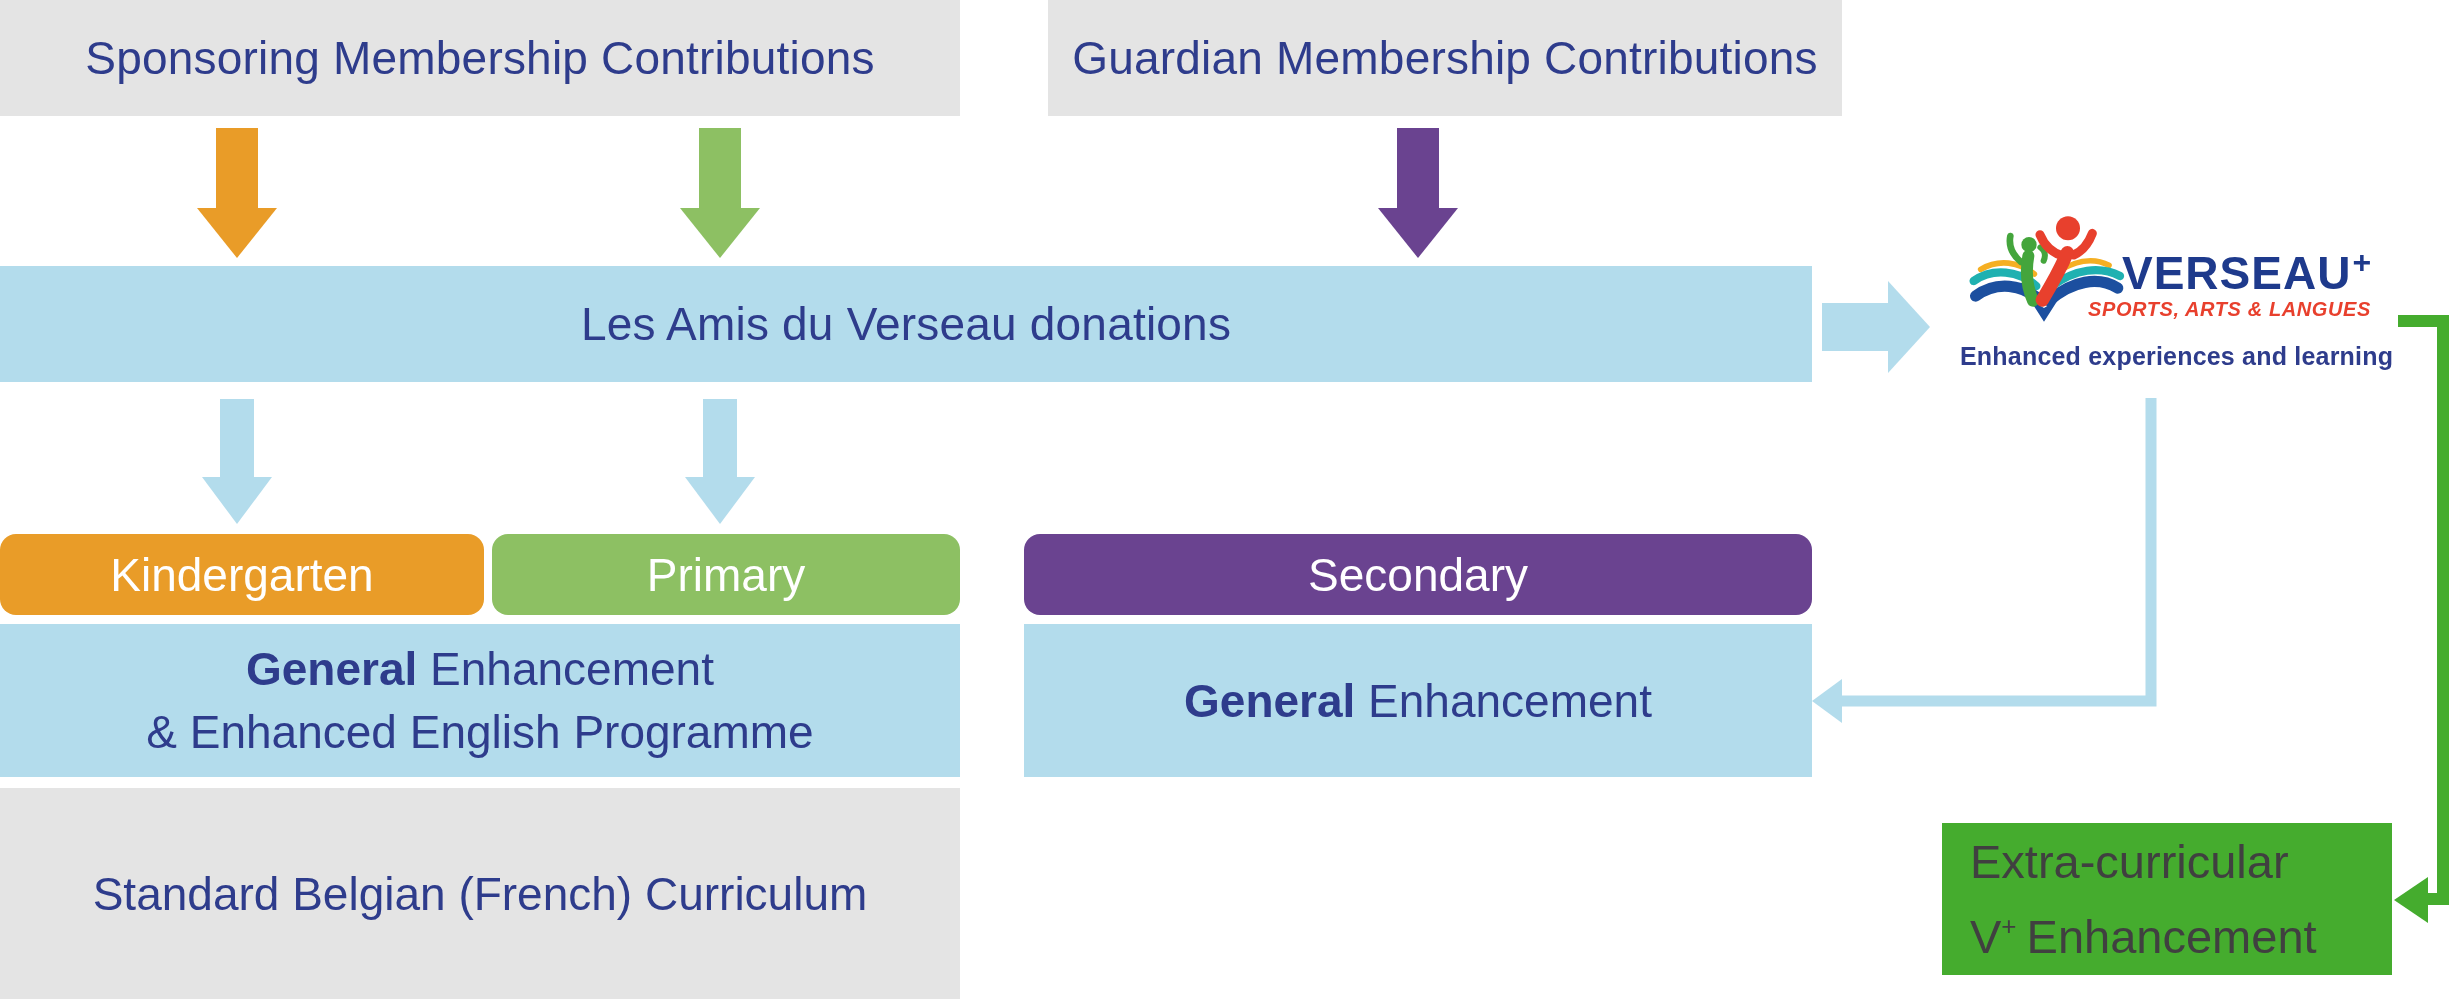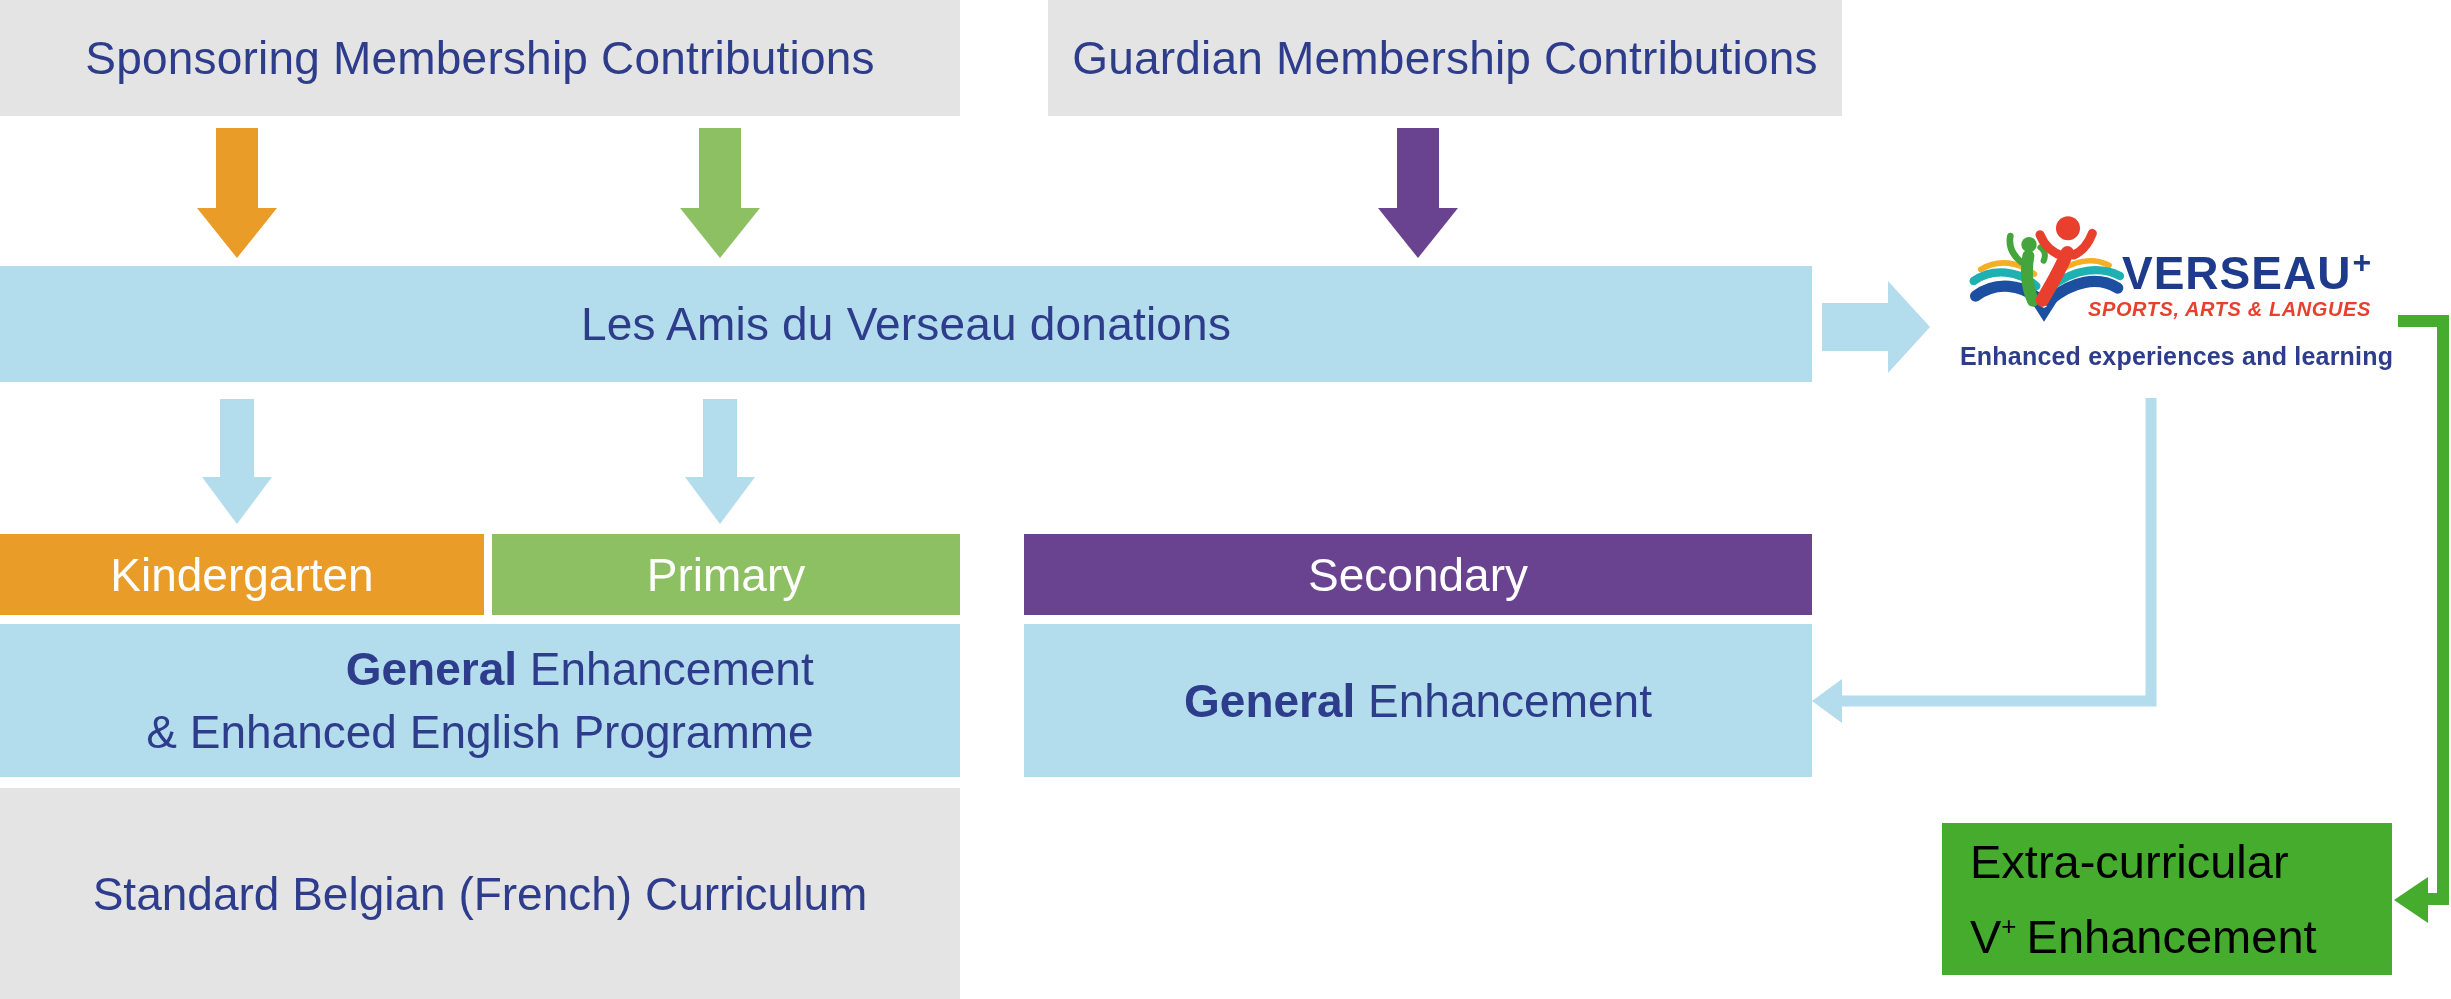--- a/index.html
+++ b/index.html
@@ -2,28 +2,28 @@
 <html style="--gray: #e4e4e4; --navy: #2e3c8c; --lightblue: #b3dcec; --orange: #e99c28; --green: #8dc063; --purple: #6a4390; --brightgreen: #45ac2e; --logo_navy: #1e3a8c; --logo_red: #e8402d; --logo_teal: #1fb1b1; --logo_yellow: #f5af23; --logo_book_blue: #1c4f9f; --logo_green: #44a53c;"><head>
 <meta charset="utf-8">
 <style>
   html,body{margin:0;padding:0;background:#fff;}
   #canvas{
     position:relative;width:2451px;height:999px;background:#fff;overflow:hidden;
     font-family:"Liberation Sans","DejaVu Sans",sans-serif;
     -webkit-font-smoothing:antialiased;
   }
   .abs{position:absolute;box-sizing:border-box;}
-  .cell{display:flex;align-items:center;justify-content:center;text-align:right;}
+  .cell{display:flex;align-items:center;justify-content:center;text-align:center;}
   .gray{background:var(--gray);}
   .lightblue{background:var(--lightblue);}
   .navy{color:var(--navy);}
   .whitetxt{color:#fff;}
   .h1{font-size:46px;font-weight:500;letter-spacing:0.2px;}
   .body-txt{font-size:46px;font-weight:500;}
-  .row-label{font-size:46px;font-weight:500;}
+  .row-label{font-size:46px;font-weight:500;border-radius:16px;}
   .two-line{line-height:63px;}
   svg{display:block;}
   
   #sponsoring-box{left:0;top:6;width:960px;height:116px;}
   #guardian-box{left:1048px;top:6;width:794px;height:116px;}
   
   #donations-bar{left:0;top:266px;width:1812px;height:116px;}
   
   #kindergarten-box{left:0;top:534px;width:484px;height:81px;background:var(--orange);}
   #primary-box{left:492px;top:534px;width:468px;height:81px;background:var(--green);}
@@ -31,21 +31,21 @@
   
   #kp-programme-box{left:0;top:624px;width:960px;height:153px;}
   #secondary-programme-box{left:1024px;top:624px;width:788px;height:153px;}
   
   #kp-curriculum-box{left:0;top:788px;width:960px;height:211px;}
   #secondary-curriculum-box{left:1024px;top:788px;width:788px;height:211px;}
   
   #extracurricular-box{
     left:1942px;top:823px;width:450px;height:152px;background:var(--brightgreen);
     display:flex;flex-direction:column;justify-content:center;padding-left:28px;
-    color:#000000;font-size:47px;font-weight:500;line-height:64px;
+    color:#404040;font-size:47px;font-weight:500;line-height:64px;
   }
   #extracurricular-box sup{font-size:26px;vertical-align:18px;}
   #extracurricular-box .enh{margin-left:10px;}
   
   #logo-block{left:1950px;top:196px;width:440px;height:190px;}
   #logo-mark{position:absolute;left:18px;top:4px;width:172px;height:150px;}
   #logo-wordmark{position:absolute;left:172px;top:50px;color:var(--logo_navy);
     font-size:46px;font-weight:700;letter-spacing:1px;white-space:nowrap;}
   #logo-wordmark .plus{position:relative;top:-16px;font-size:32px;margin-left:1px;}
   #logo-subtitle{position:absolute;left:138px;top:102px;color:var(--logo_red);

